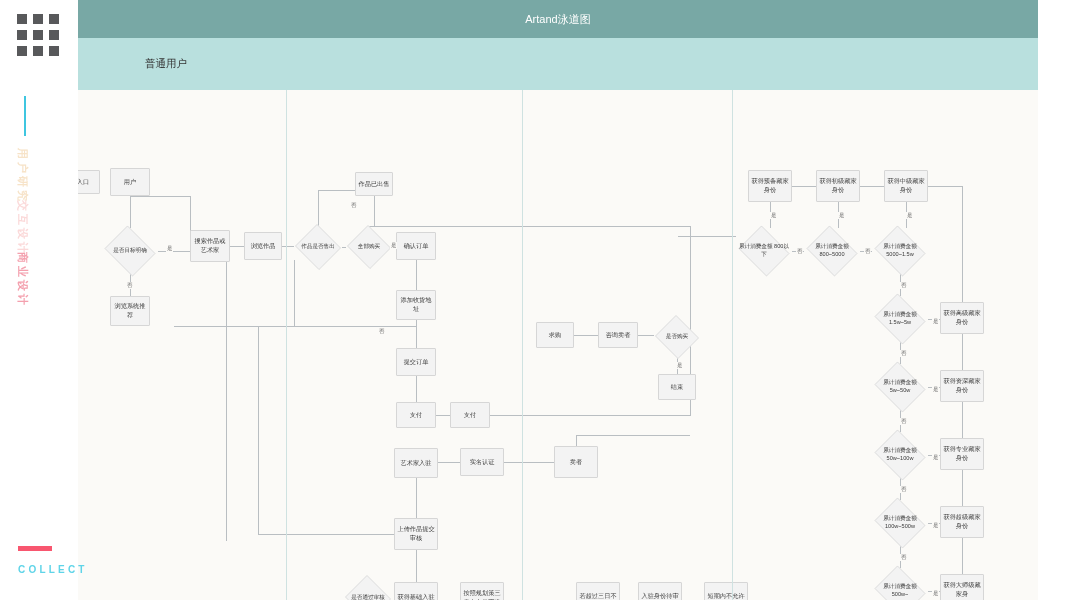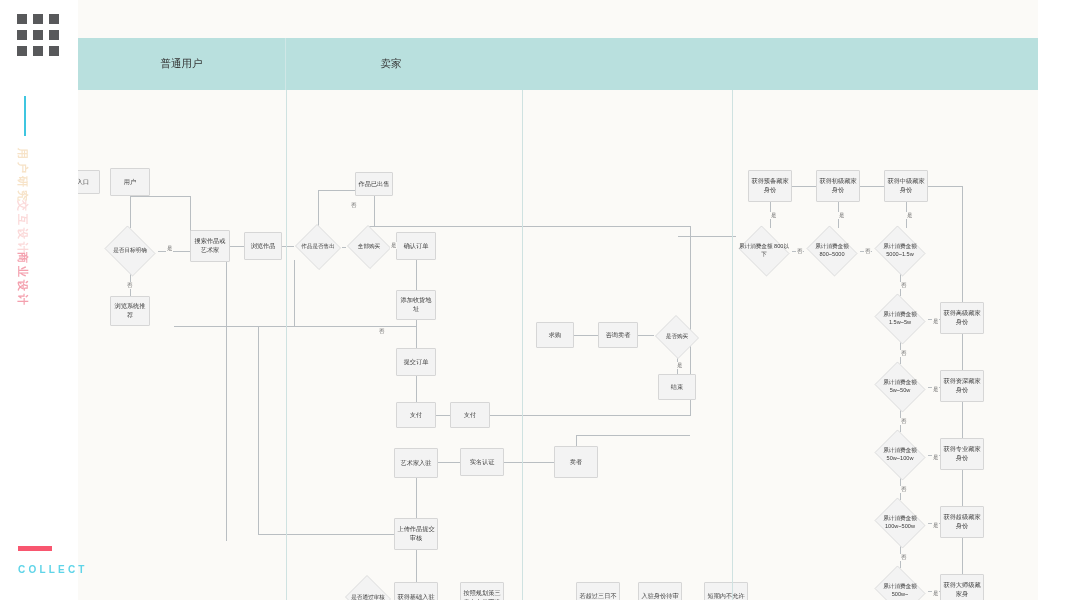--- a/index.html
+++ b/index.html
@@ -139,26 +139,26 @@
     <span class="accent"></span>
   <span></span>
     <span></span>
     <span></span>
   <span></span>
     <span></span>
     <span></span>
 </div>
 
 <div id="board">
+  <div id="title-bar">
+    <span>Artand泳道图</span>
+  </div>
   <div id="lane-head">
-      <div class="lane-title" style="width: 208px;">
+      <div class="lane-title" style="width: 176px;">
         <span>普通用户</span>
-      </div>
-      <div class="lane-title" style="width: 210px;">
-        <span>卖家</span>
       </div>
     </div>
   <div id="canvas">
       <div class="edge v" style="left: 52px; top: 106px; height: 32px;"></div>
       <div class="edge v" style="left: 52px; top: 184px; height: 22px;"></div>
       <div class="edge h" style="left: 80px; top: 161px; width: 32px;"></div>
       <div class="edge v" style="left: 112px; top: 106px; height: 55px;"></div>
       <div class="edge h" style="left: 52px; top: 106px; width: 60px;"></div>
       <div class="edge h" style="left: 152px; top: 156px; width: 14px;"></div>
       <div class="edge h" style="left: 204px; top: 156px; width: 12px;"></div>

